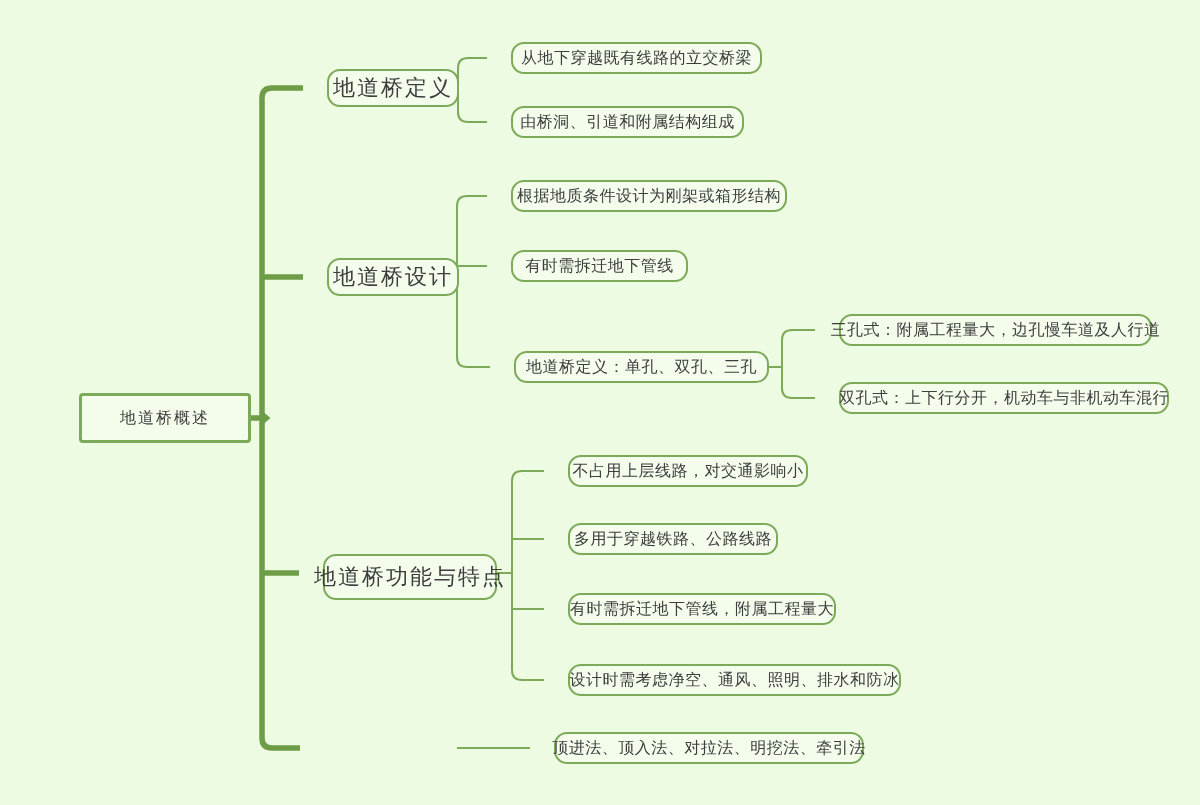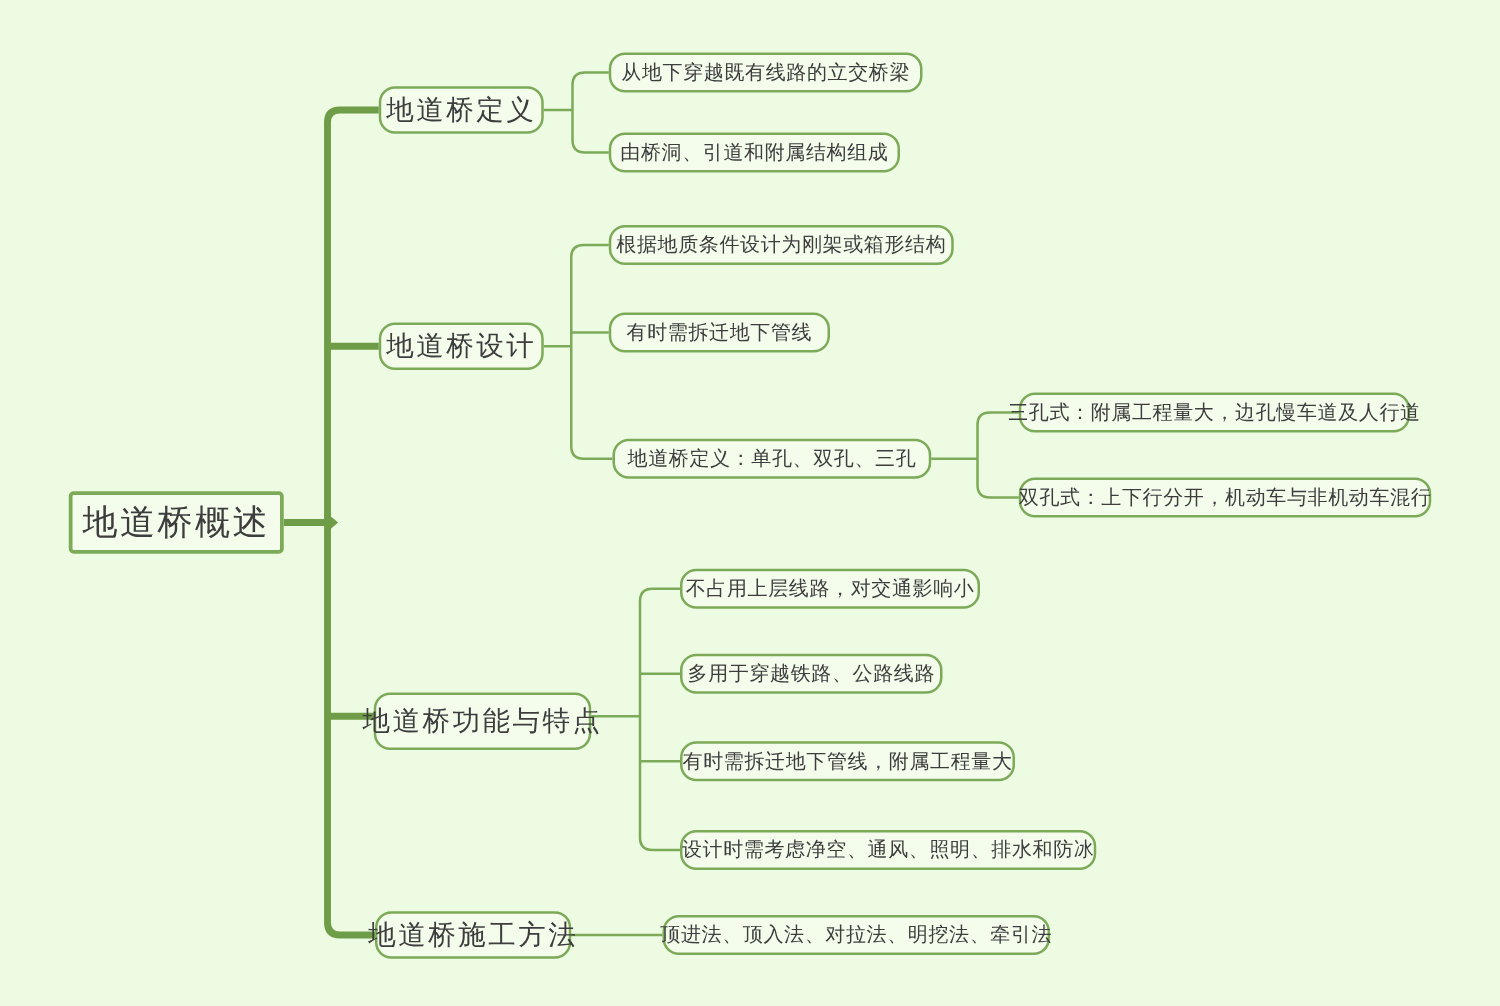--- a/index.html
+++ b/index.html
@@ -10,23 +10,23 @@
     overflow:hidden;
   }
   .canvas{position:relative;width:1200px;height:805px;background:#ecfbe2;}
   .connectors{position:absolute;left:0;top:0;z-index:1;}
   .thin path{stroke:#7caa58;stroke-width:2;fill:none;}
   .thick path{stroke:#6f9c46;stroke-width:5.5;fill:none;}
   .node{
     position:absolute;z-index:2;box-sizing:border-box;
     display:flex;align-items:center;justify-content:center;
     background:#f4fdec;border:2px solid #7caa58;border-radius:13px;
-    color:#3d3d3d;white-space:nowrap;cursor:default;
+    color:#3d3d3d;white-space:nowrap;cursor:default;margin-left:24px;
   }
-  .root{font-size:28px;letter-spacing:2px;border-width:3px;border-radius:4px;}
+  .root{font-size:16px;letter-spacing:2px;border-width:3px;border-radius:4px;}
   .main{font-size:22px;letter-spacing:2px;}
   .child{font-size:16px;letter-spacing:0.5px;}
 </style>
 </head>
 <body>
 
 <div class="canvas">
 
   <svg class="connectors" width="1200" height="805" viewBox="0 0 1200 805">
     <g class="thick">
@@ -64,16 +64,15 @@
   <div class="node child" style="left:490px;top:351px;width:255px;height:32px">地道桥定义：单孔、双孔、三孔</div>
   <div class="node child" style="left:815px;top:314px;width:313px;height:32px">三孔式：附属工程量大，边孔慢车道及人行道</div>
   <div class="node child" style="left:815px;top:382px;width:330px;height:32px">双孔式：上下行分开，机动车与非机动车混行</div>
 
   <div class="node main" style="left:299px;top:554px;width:174px;height:46px">地道桥功能与特点</div>
   <div class="node child" style="left:544px;top:455px;width:240px;height:32px">不占用上层线路，对交通影响小</div>
   <div class="node child" style="left:544px;top:523px;width:210px;height:32px">多用于穿越铁路、公路线路</div>
   <div class="node child" style="left:544px;top:593px;width:268px;height:32px">有时需拆迁地下管线，附属工程量大</div>
   <div class="node child" style="left:544px;top:664px;width:333px;height:32px">设计时需考虑净空、通风、照明、排水和防冰</div>
 
-  <div class="node main" style="left:300px;top:729px;width:157px;height:38px">地道桥施工方法</div>
   <div class="node child" style="left:530px;top:732px;width:310px;height:32px">顶进法、顶入法、对拉法、明挖法、牵引法</div>
 
 </div>
 
 </body></html>

